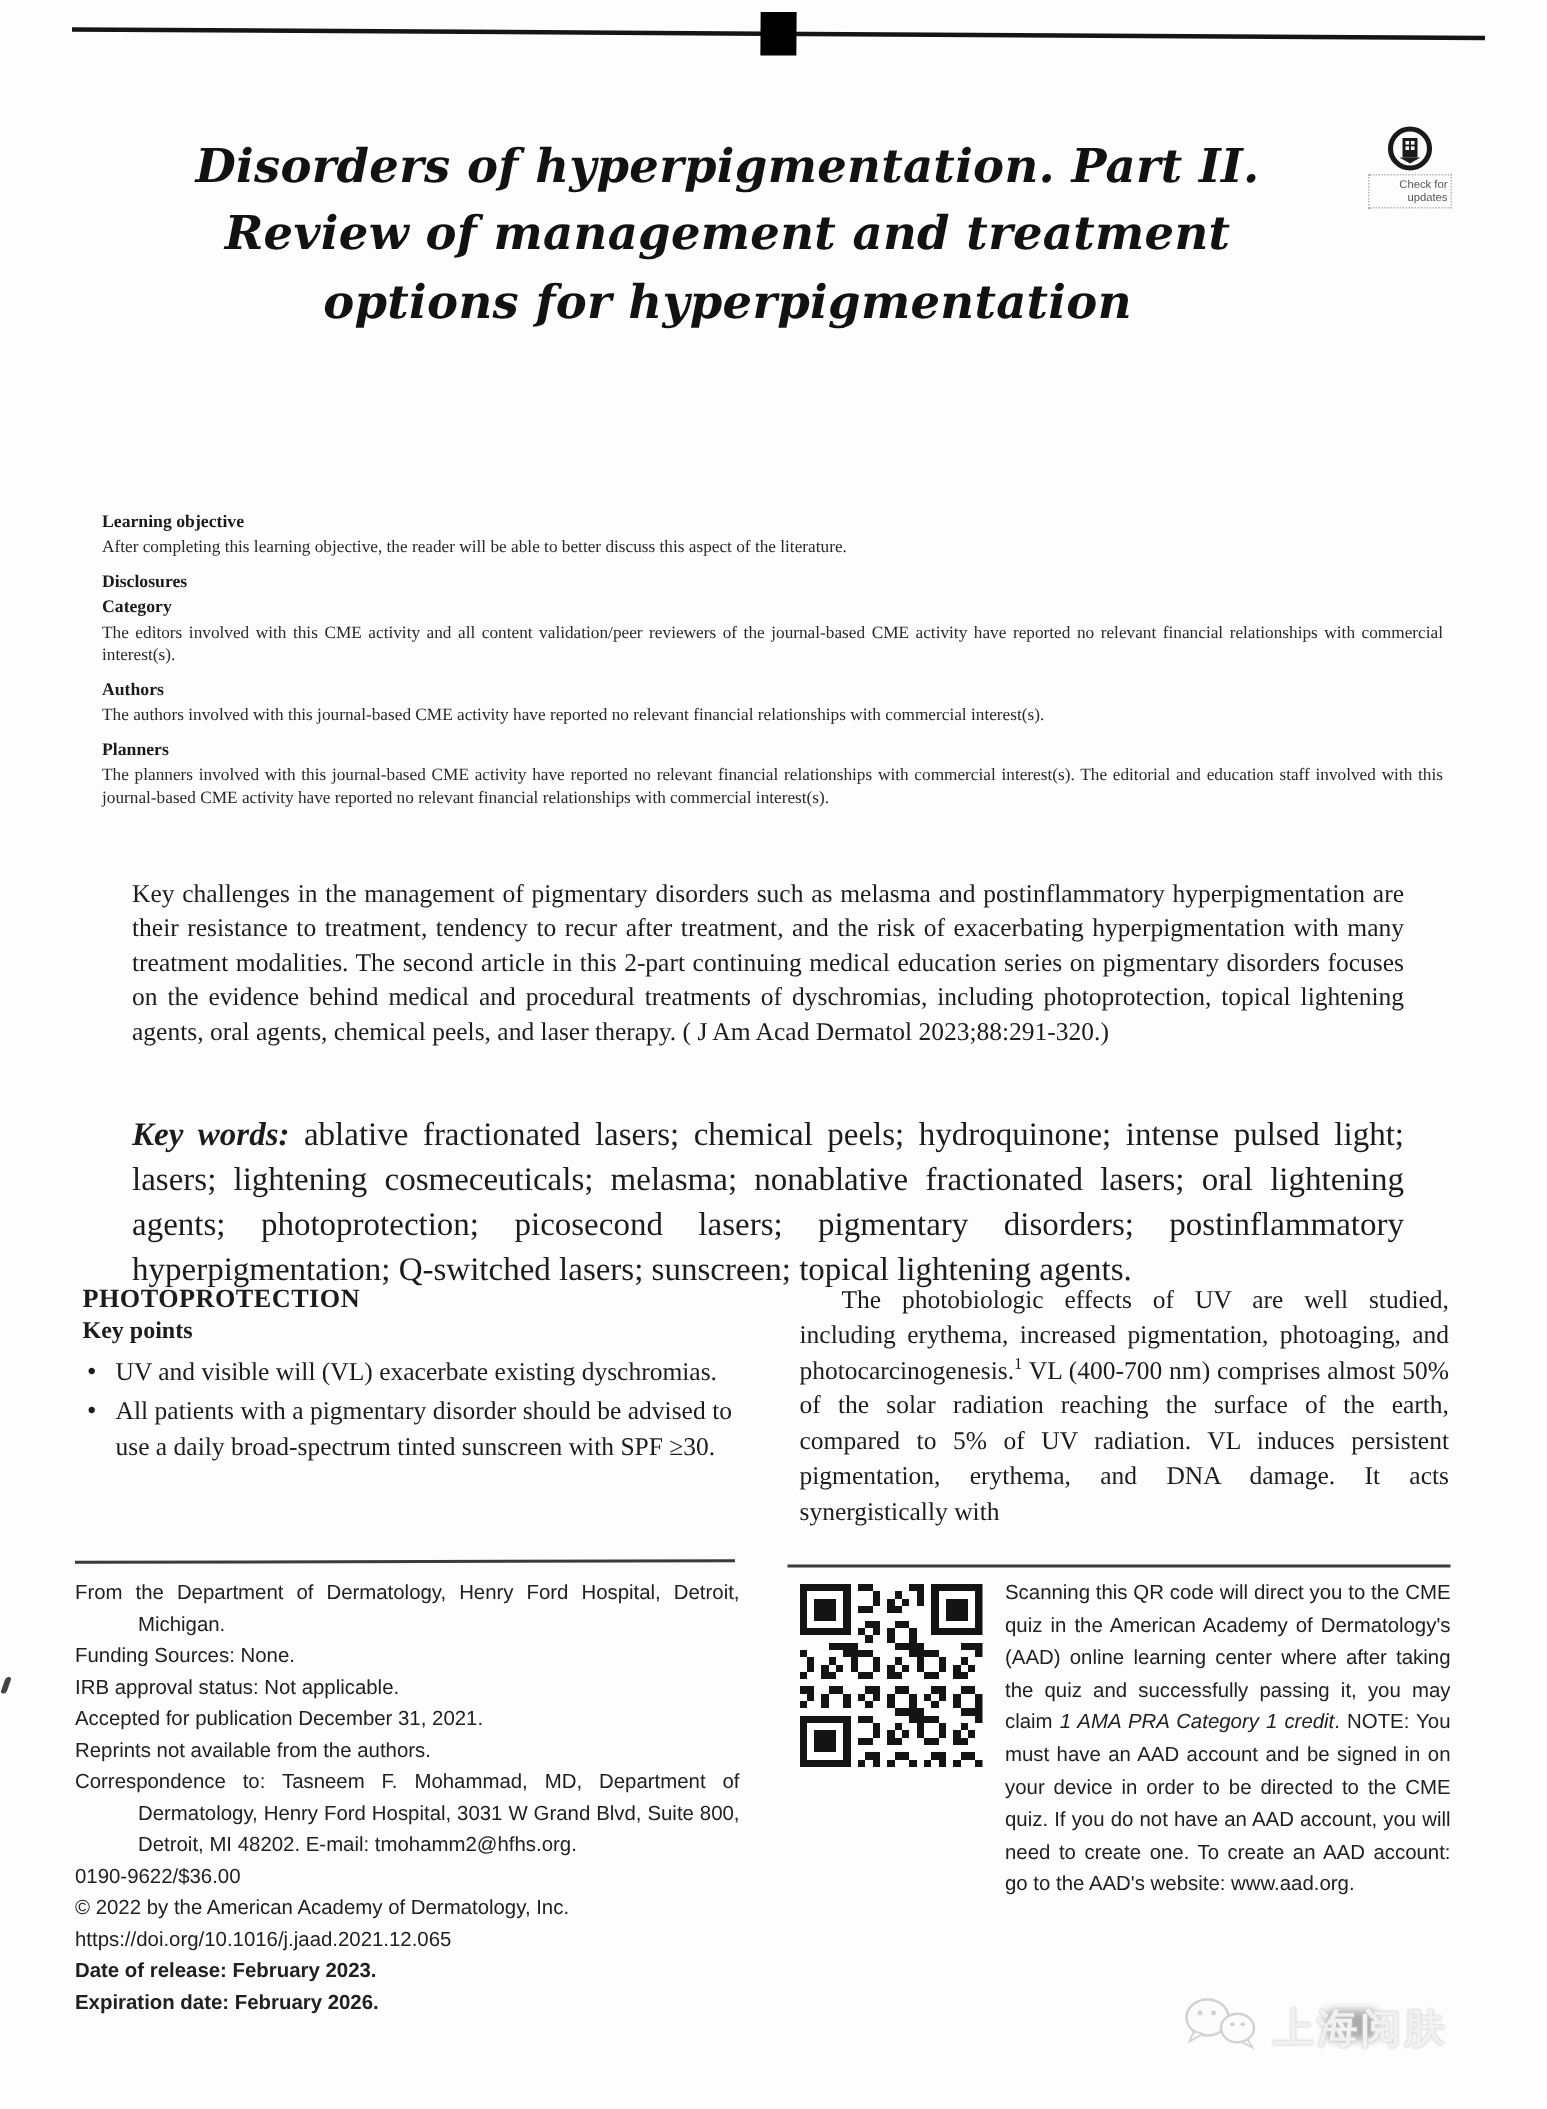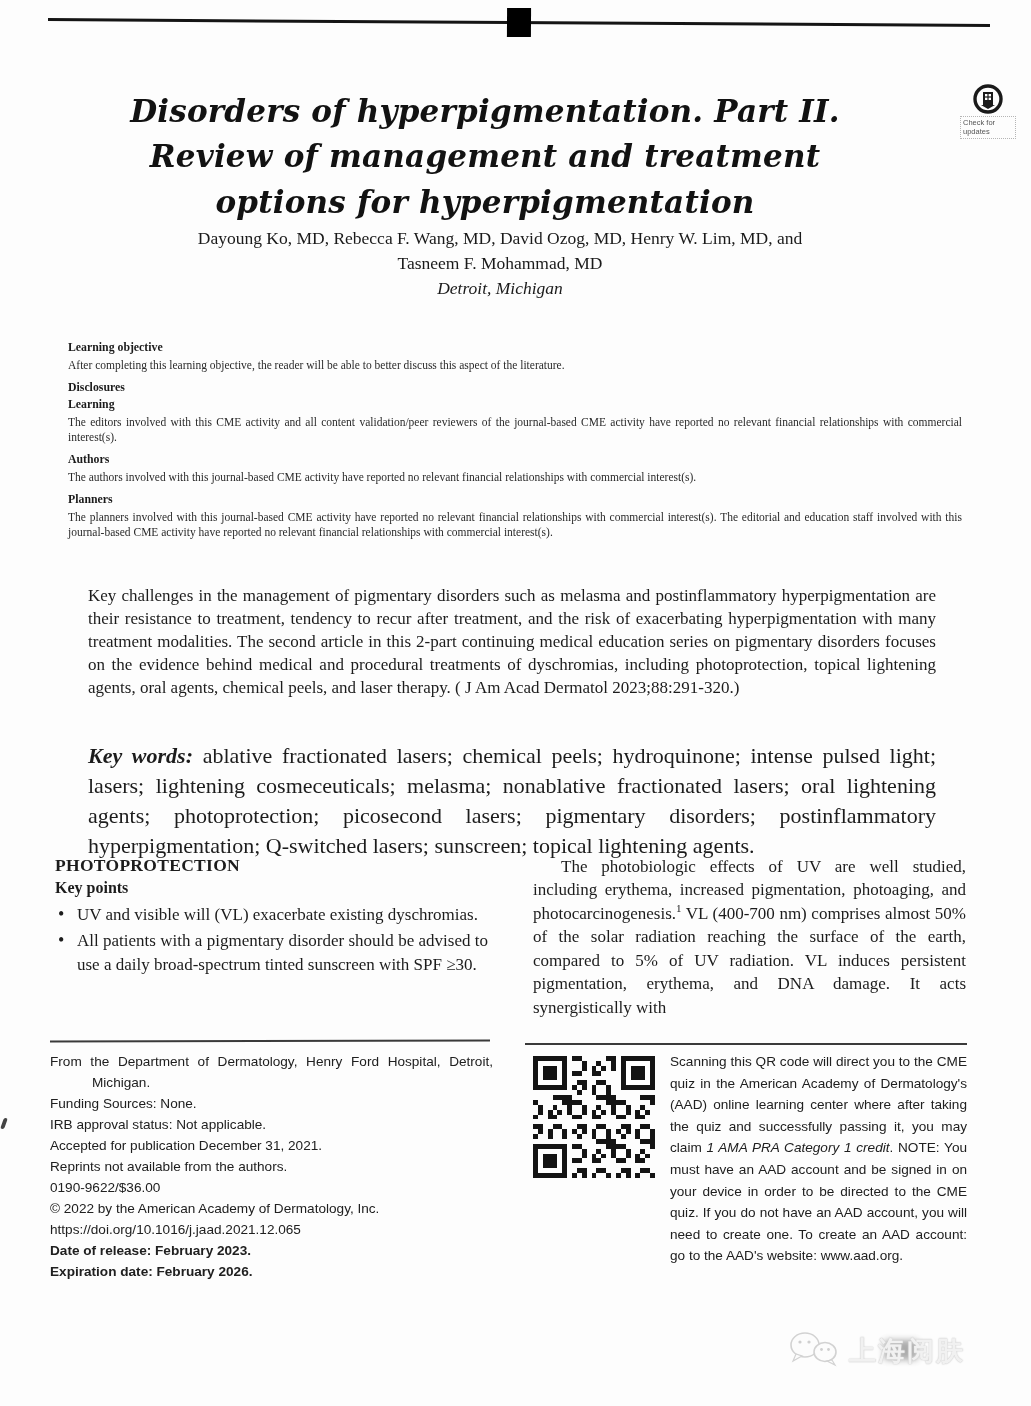--- a/index.html
+++ b/index.html
@@ -18,21 +18,21 @@
 
   
   .title { position:absolute; top:68px; left:60px; width:850px; text-align:center;
     font-family:"DejaVu Serif", serif; font-weight:700; font-size:31px;
     line-height:1.47; letter-spacing:0.2px; color:#121212;font-style:italic; }
   .authors { position:absolute; top:226px; left:0; width:1000px; text-align:center;
     font-size:17.5px; line-height:1.42; color:#1a1a1a; }
   .location { font-style:italic; }
 
   
-  .badge { position:absolute; left:960px; top:84px; width:56px; text-align:left; cursor:pointer; }
+  .badge { position:absolute; left:912px; top:84px; width:56px; text-align:right; cursor:pointer; }
   .badge-circle { width:30px; height:30px; margin:0 auto 2px; }
   .badge-text { font-family:"Liberation Sans", sans-serif; font-size:7.5px; line-height:1.25;
     color:#555; border:1px dotted #b5b5b5; padding:1px 2px; }
 
   
   .cme { position:absolute; left:68px; top:340px; width:894px; font-size:11.5px;
     line-height:1.32; color:#2a2a2a; }
   .cme h4 { margin:7px 0 2px; font-size:11.8px; font-weight:700; color:#1b1b1b; }
   .cme h4.first { margin-top:0; }
   .cme p { margin:0; text-align:justify; }
@@ -112,31 +112,26 @@
     </div>
     <div class="badge-text">Check for updates</div>
   </div>
 
   <h1 class="title">
     <span>Disorders of hyperpigmentation. Part II.</span><br>
     <span>Review of management and treatment</span><br>
     <span>options for hyperpigmentation</span>
   </h1>
 
-  <div class="authors">
-    <div>Dayoung Ko, MD, Rebecca F. Wang, MD, David Ozog, MD, Henry W. Lim, MD, and</div>
-    <div>Tasneem F. Mohammad, MD</div>
-    <div class="location">Detroit, Michigan</div>
-  </div>
 
   <div class="cme">
     <h4 class="first">Learning objective</h4>
     <p>After completing this learning objective, the reader will be able to better discuss this aspect of the literature.</p>
     <h4>Disclosures</h4>
-    <h4 style="margin-top:1px">Learning</h4>
+    <h4 style="margin-top:1px">Category</h4>
     <p>The editors involved with this CME activity and all content validation/peer reviewers of the journal-based CME activity have reported no relevant financial relationships with commercial interest(s).</p>
     <h4>Authors</h4>
     <p>The authors involved with this journal-based CME activity have reported no relevant financial relationships with commercial interest(s).</p>
     <h4>Planners</h4>
     <p>The planners involved with this journal-based CME activity have reported no relevant financial relationships with commercial interest(s). The editorial and education staff involved with this journal-based CME activity have reported no relevant financial relationships with commercial interest(s).</p>
   </div>
 
   <div class="abstract">
     <p>Key challenges in the management of pigmentary disorders such as melasma and postinflammatory hyperpigmentation are their resistance to treatment, tendency to recur after treatment, and the risk of exacerbating hyperpigmentation with many treatment modalities. The second article in this 2-part continuing medical education series on pigmentary disorders focuses on the evidence behind medical and procedural treatments of dyschromias, including photoprotection, topical lightening agents, oral agents, chemical peels, and laser therapy. ( J Am Acad Dermatol 2023;88:291-320.)</p>
   </div>
@@ -160,20 +155,21 @@
 
   <div class="fn-rule-left"></div>
   <div class="fn-rule-right"></div>
 
   <div class="footnotes">
     <div class="fn">From the Department of Dermatology, Henry Ford Hospital, Detroit, Michigan.</div>
     <div class="fn">Funding Sources: None.</div>
     <div class="fn">IRB approval status: Not applicable.</div>
     <div class="fn">Accepted for publication December 31, 2021.</div>
     <div class="fn">Reprints not available from the authors.</div>
+    <div class="fn">Correspondence to: Tasneem F. Mohammad, MD, Department of Dermatology, Henry Ford Hospital, 3031 W Grand Blvd, Suite 800, Detroit, MI 48202. E-mail: tmohamm2@hfhs.org.</div>
     <div class="fn">0190-9622/$36.00</div>
     <div class="fn">© 2022 by the American Academy of Dermatology, Inc.</div>
     <div class="fn">https://doi.org/10.1016/j.jaad.2021.12.065</div>
     <div class="fn fn-bold">Date of release: February 2023.</div>
     <div class="fn fn-bold">Expiration date: February 2026.</div>
   </div>
 
   <div class="qr">
     <svg id="qr-svg" viewBox="0 0 25 25" fill="#141414">
         <rect x="0" y="0" width="7" height="7"></rect>

